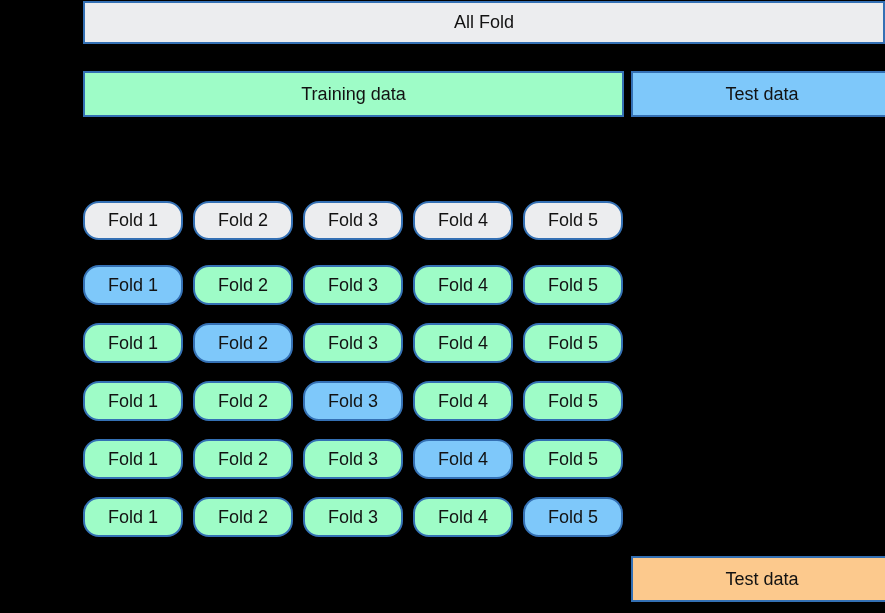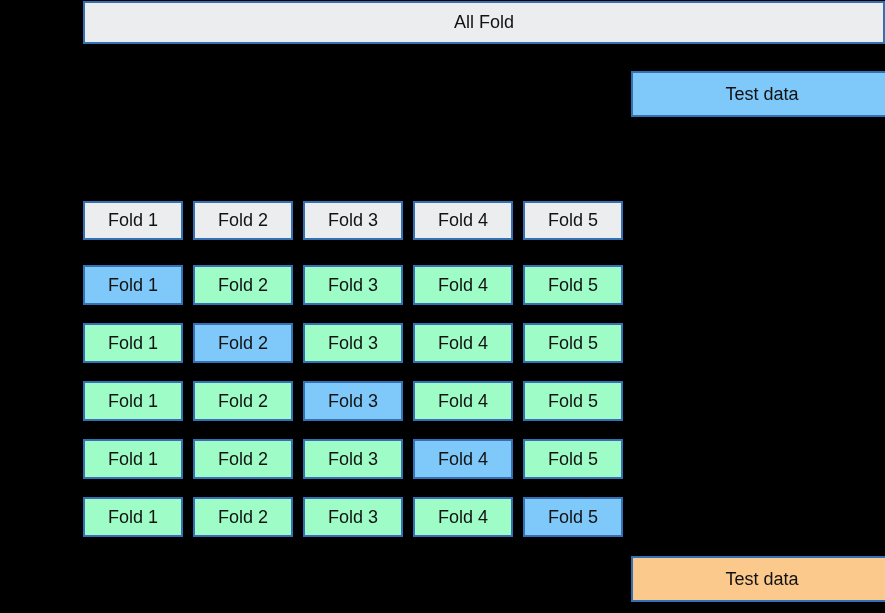--- a/index.html
+++ b/index.html
@@ -26,33 +26,34 @@
   .bar-training   { left: 83px;  top: 71px;  width: 541px; height: 46px; background: var(--green);  }
   .bar-test-top   { left: 631px; top: 71px;  width: 262px; height: 46px; background: var(--blue);   }
   .bar-test-final { left: 631px; top: 556px; width: 262px; height: 46px; background: var(--orange); }
   .fold-row {
     position: absolute;
     left: 83px;
     display: flex;
     gap: 10px;
   }
   .row-header { top: 201px; height: 39px; }
-  .fold-box { width: 100px; height: 100%; }
+  .fold-box { width: 100px; height: 100%; border-radius: 16px; }
   .gray   { background: var(--gray);   }
   .green  { background: var(--green);  }
   .blue   { background: var(--blue);   }
   .orange { background: var(--orange); }
 </style>
 </head>
 <body>
 
 <div class="canvas">
 
   <div class="box gray bar-all-data">All Fold</div>
 
+  <div class="box green bar-training">Training data</div>
 
   <div class="box blue bar-test-top">Test data</div>
 
   <div class="fold-row row-header">
       <div class="fold-box gray">Fold 1</div>
       <div class="fold-box gray">Fold 2</div>
       <div class="fold-box gray">Fold 3</div>
       <div class="fold-box gray">Fold 4</div>
       <div class="fold-box gray">Fold 5</div>
     </div>

